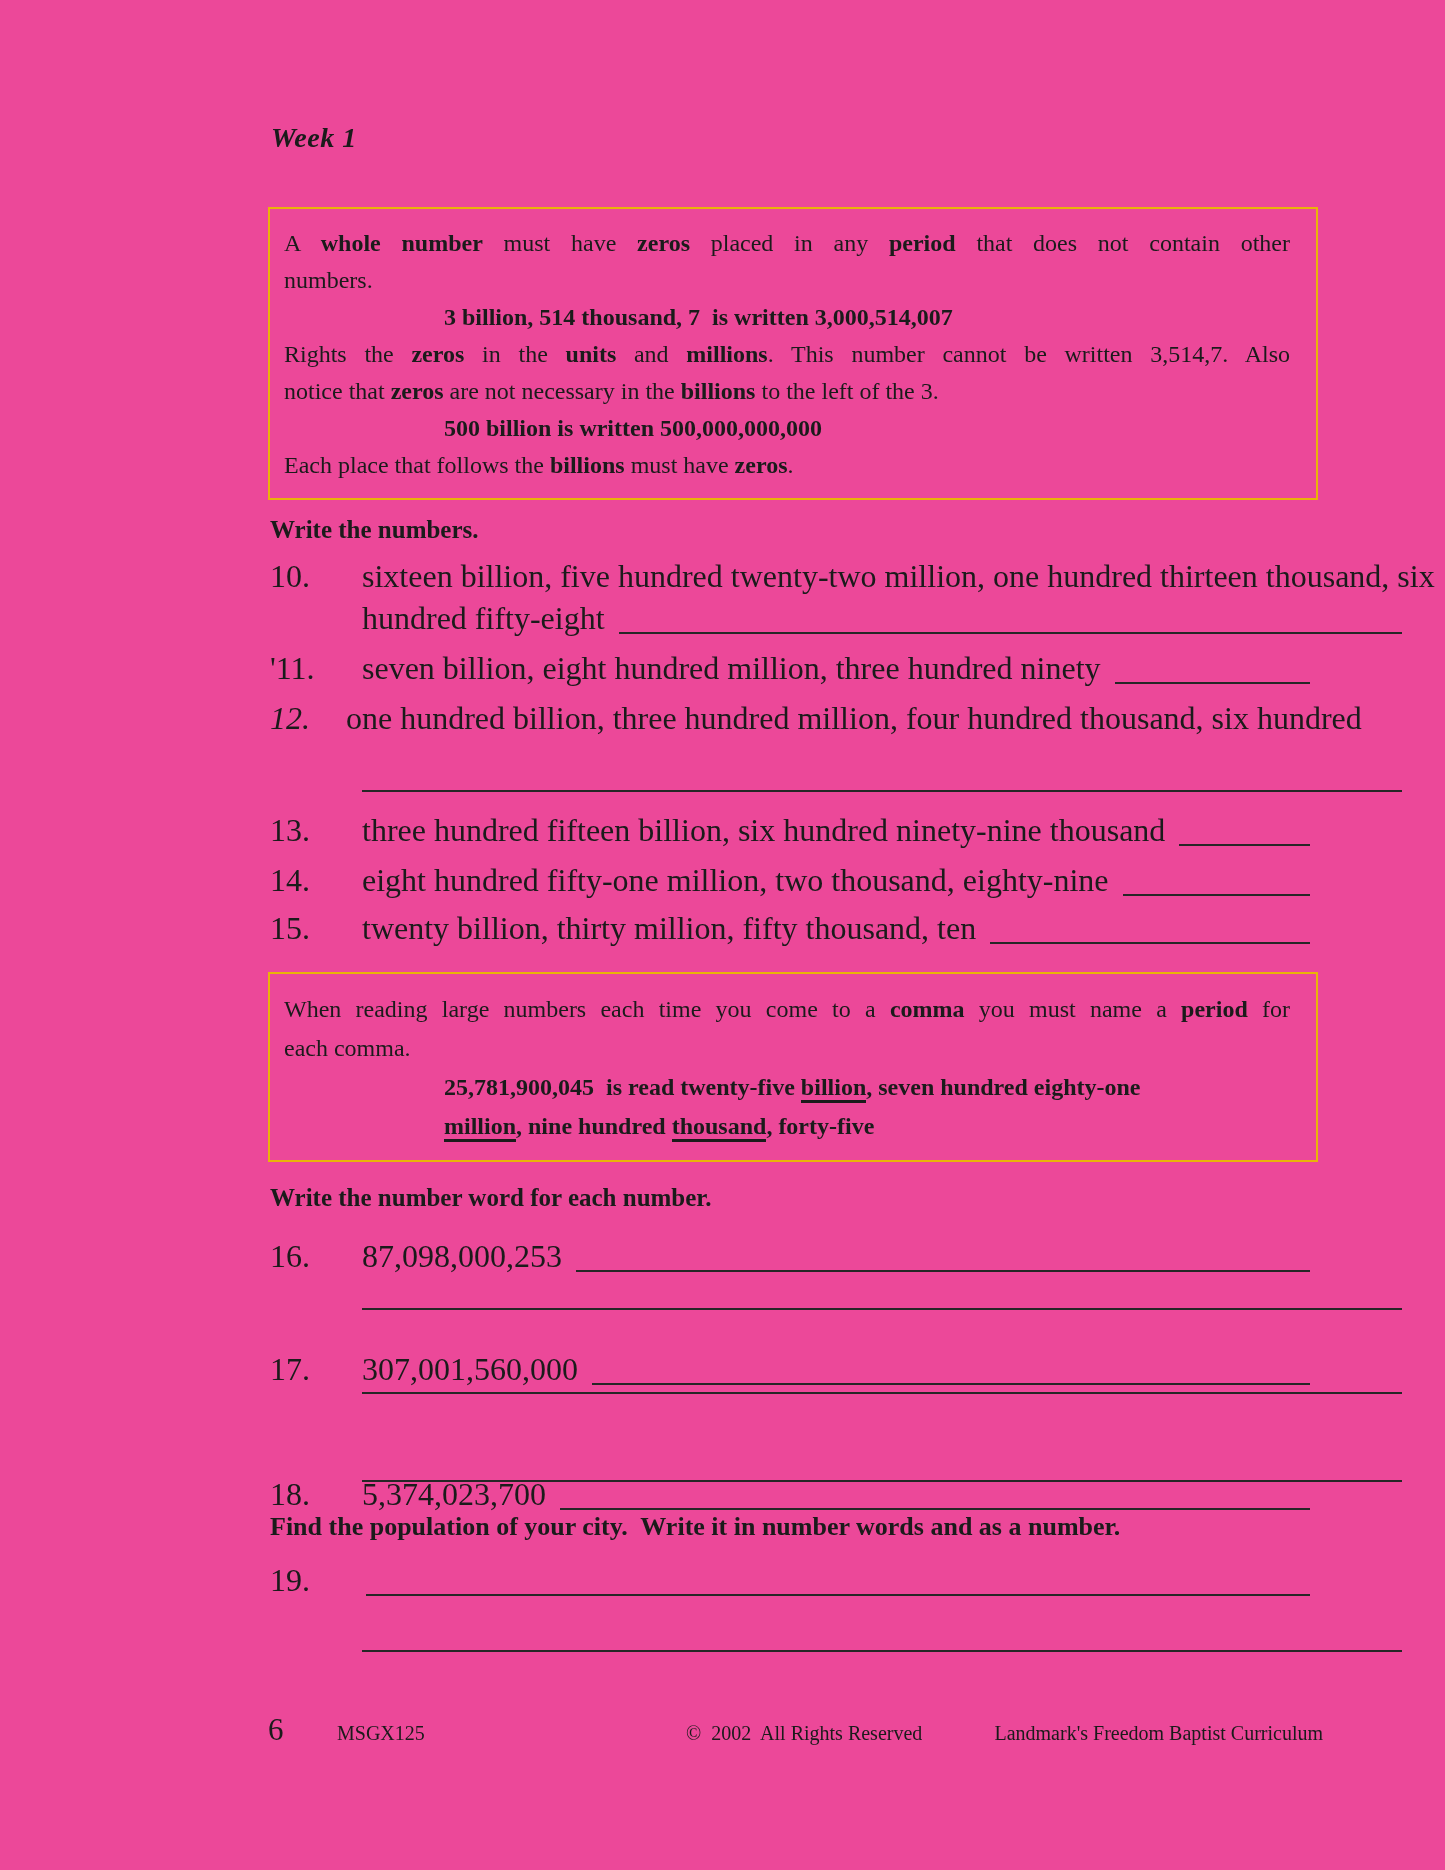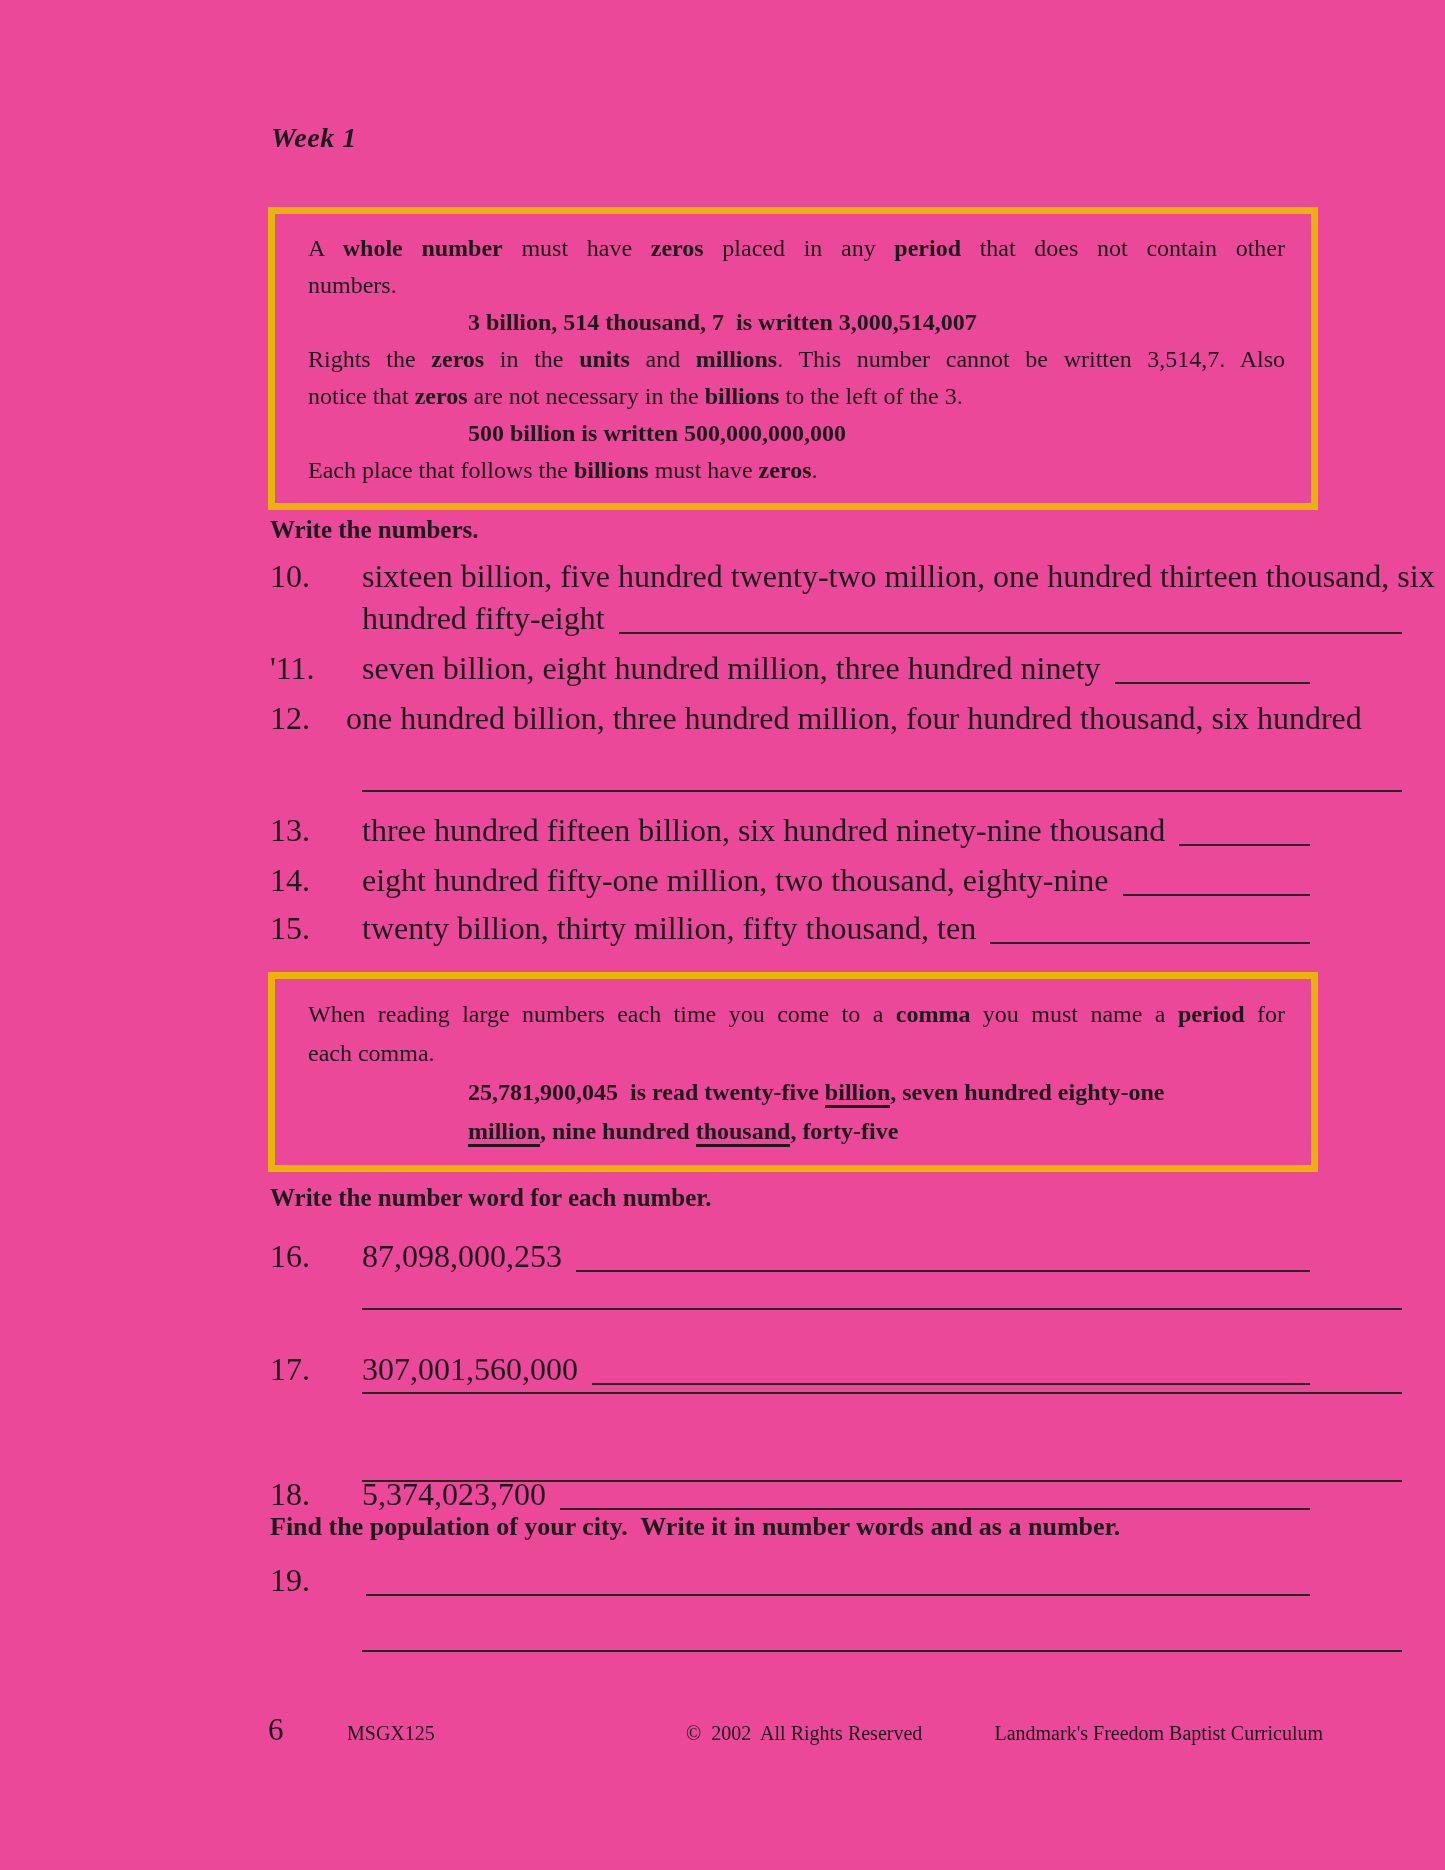--- a/index.html
+++ b/index.html
@@ -13,22 +13,22 @@
   }
   .week{
     position:absolute;left:271px;top:122px;
     font-size:28px;font-style:italic;font-weight:600;
     letter-spacing:0.5px;
   }
   
   .rulebox{
     position:absolute;left:268px;width:1050px;
     box-sizing:border-box;
-    border:7px solid #eab308;
-    padding:16px 26px 14px 33px;
+    border:2px solid #eab308;
+    padding:16px 26px 14px 14px;
     font-size:24px;
   }
   .box1{top:207px;}
   .box1 .ln{line-height:37px;}
   .box2{top:972px;}
   .box2 .ln{line-height:39px;}
   .jst{text-align:justify;text-align-last:justify;}
   .ex{font-weight:bold;padding-left:160px;white-space:pre-wrap;}
   b.term{font-weight:bold;}
   .u{border-bottom:3px solid #1b1b1b;font-weight:bold;}
@@ -37,34 +37,34 @@
     position:absolute;left:270px;
     font-weight:bold;font-size:25px;white-space:pre-wrap;
   }
   
   .row{
     position:absolute;left:270px;width:1048px;
     display:flex;align-items:flex-end;
     font-size:32px;line-height:32px;
   }
   .num{flex:0 0 92px;}
-  .num-sm{flex:0 0 76px;}
+  .num-sm{flex:0 0 76px;font-style:italic;}
   .itext{white-space:nowrap;}
   .blank{
     flex:1 1 auto;
     border-bottom:2px solid #262626;
     height:32px;
     margin:0 8px 0 14px;
   }
   .blank.tight{margin-left:4px;}
   .indent{padding-left:92px;}
   .blank.full{margin-left:0;}
   
   .pgnum{position:absolute;left:268px;top:1712px;font-size:31px;}
-  .fcode{position:absolute;left:347px;top:1722px;font-size:20px;}
+  .fcode{position:absolute;left:337px;top:1722px;font-size:20px;}
   .fcopy{position:absolute;left:686px;top:1722px;font-size:20px;white-space:pre-wrap;}
   .fpub{position:absolute;right:122px;top:1722px;font-size:20px;}
 </style>
 </head>
 <body>
 
 <div class="sheet">
 
   <div class="week">Week 1</div>
 

